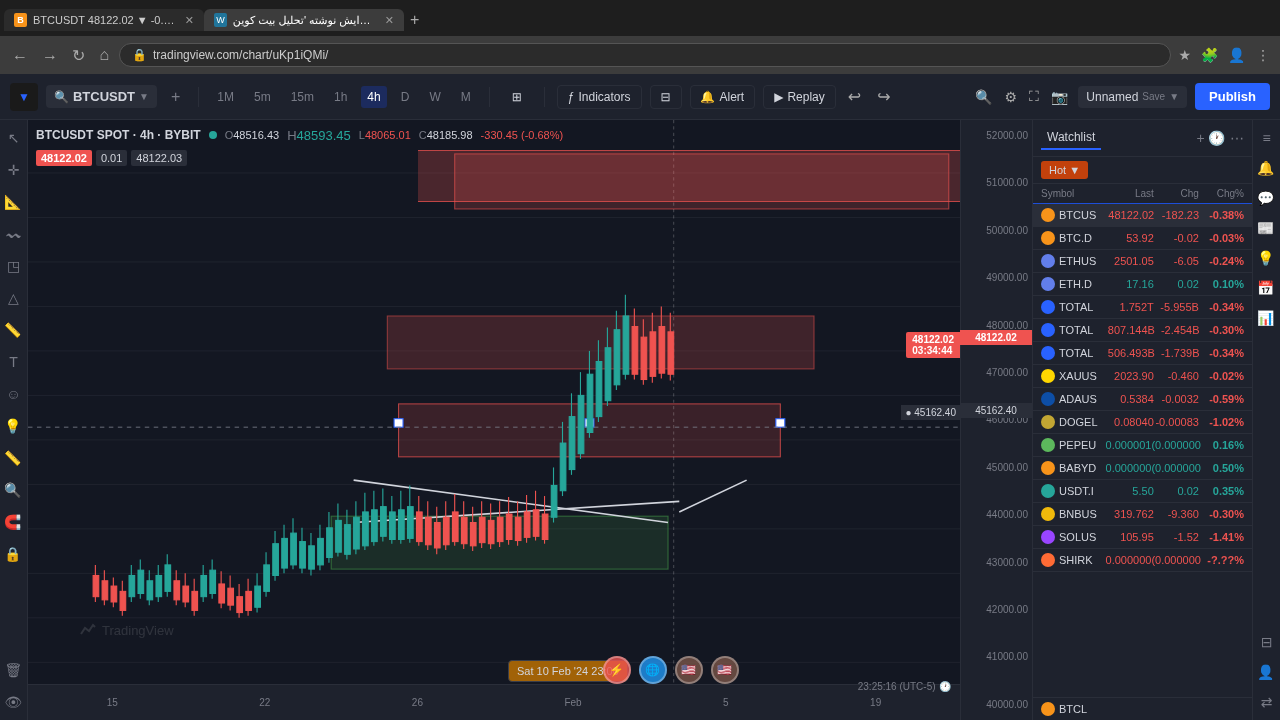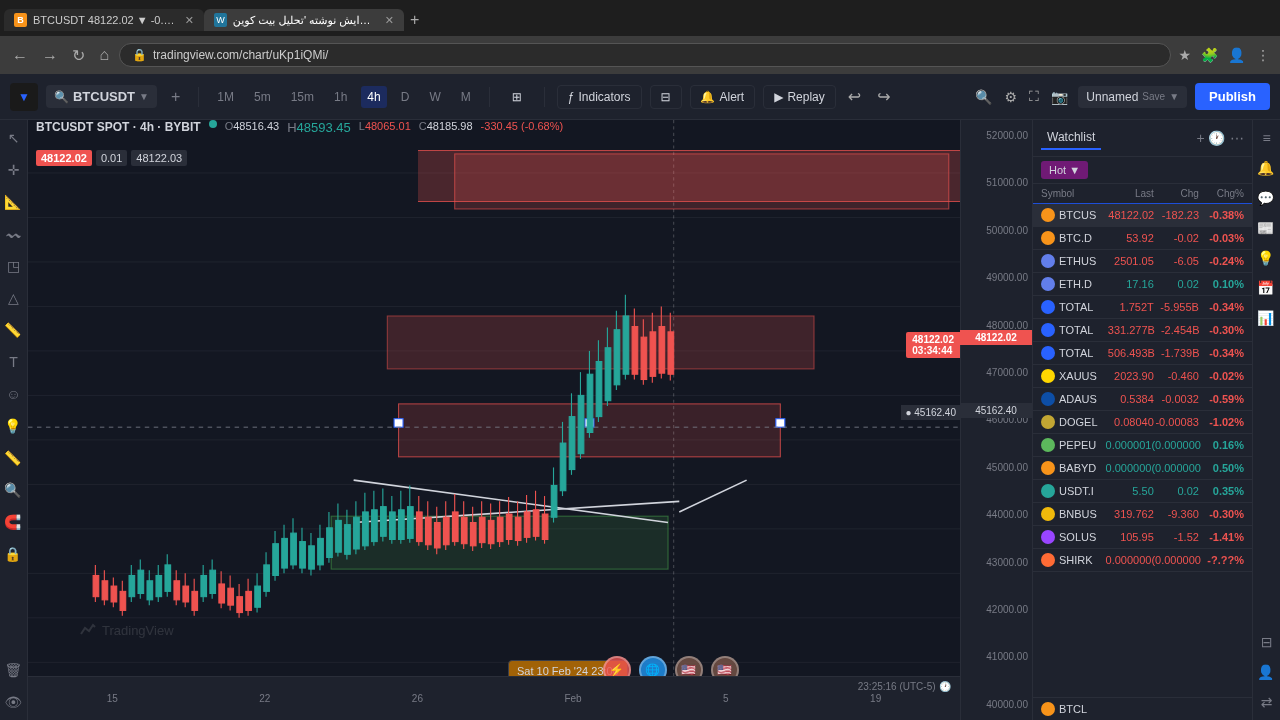--- a/index.html
+++ b/index.html
@@ -36,46 +36,46 @@
     .sidebar-icon { width: 20px; height: 20px; display: flex; align-items: center; justify-content: center; color: #787b86; cursor: pointer; font-size: 14px; }
 
     
     .chart-area { flex: 1; background: #131722; position: relative; overflow: hidden; }
 
     
     .price-axis { position: absolute; right: 0; top: 0; bottom: 0; width: 72px; background: #1e222d; border-left: 1px solid #2a2e39; display: flex; flex-direction: column; justify-content: space-between; padding: 10px 4px; }
     .price-label { font-size: 10px; color: #787b86; text-align: right; }
 
     
-    .chart-header { position: absolute; top: 0; left: 0; right: 72px; height: 30px; display: flex; align-items: flex-start; padding: 0 8px; gap: 8px; }
+    .chart-header { position: absolute; top: 0; left: 0; right: 72px; height: 30px; display: flex; align-items: center; padding: 0 8px; gap: 8px; }
     .chart-dot { width: 8px; height: 8px; border-radius: 50%; background: #26a69a; }
 
     
     .zone-top { position: absolute; background: rgba(239, 83, 80, 0.25); border-top: 1px solid rgba(239, 83, 80, 0.7); border-bottom: 1px solid rgba(239, 83, 80, 0.7); }
 
     
-    .timeline { position: absolute; bottom: 0; left: 0; right: 72px; height: 44px; background: #1e222d; border-top: 1px solid #2a2e39; display: flex; align-items: center; padding: 0 8px; }
+    .timeline { position: absolute; bottom: 0; left: 0; right: 72px; height: 36px; background: #1e222d; border-top: 1px solid #2a2e39; display: flex; align-items: center; padding: 0 8px; }
     .timeline-labels { display: flex; justify-content: space-around; width: 100%; }
     .timeline-label { font-size: 10px; color: #787b86; }
 
     
     .chart-tooltip { position: absolute; background: #a16207; border: 1px solid #3a3e4a; border-radius: 4px; padding: 4px 8px; font-size: 11px; color: #d1d4dc; }
 
     
     .tv-logo { position: absolute; bottom: 60px; left: 55px; opacity: 0.4; font-size: 13px; color: #aaa; display: flex; align-items: center; gap: 4px; }
 
     
     .right-sidebar { width: 220px; background: #1e222d; border-left: 1px solid #2a2e39; display: flex; flex-direction: column; }
     .rs-header { display: flex; align-items: center; padding: 6px 8px; gap: 6px; border-bottom: 1px solid #2a2e39; }
     .rs-tab { font-size: 12px; color: #787b86; cursor: pointer; padding: 4px 6px; }
     .rs-tab.active { color: #d1d4dc; border-bottom: 2px solid #2962ff; }
     .rs-icons { margin-left: auto; display: flex; gap: 4px; }
     .rs-icon-btn { background: none; border: none; color: #787b86; cursor: pointer; font-size: 14px; }
     .rs-filter { display: flex; align-items: center; padding: 4px 8px; border-bottom: 1px solid #2a2e39; gap: 4px; }
-    .filter-btn { background: #701a75; border: none; border-radius: 3px; padding: 3px 8px; color: #d1d4dc; font-size: 11px; cursor: pointer; }
+    .filter-btn { background: #c2410c; border: none; border-radius: 3px; padding: 3px 8px; color: #d1d4dc; font-size: 11px; cursor: pointer; }
     .rs-col-header { display: flex; padding: 4px 8px; border-bottom: 1px solid #1d4ed8; font-size: 10px; color: #787b86; }
     .col-symbol { flex: 1.5; }
     .col-last { flex: 1; text-align: right; }
     .col-chg { flex: 1; text-align: right; }
     .col-chgp { flex: 1; text-align: right; }
 
     .ticker-list { flex: 1; overflow-y: auto; }
     .ticker-row { display: flex; align-items: center; padding: 4px 8px; border-bottom: 1px solid #2a2e39; cursor: pointer; }
     .ticker-row.active { background: #2a2e39; }
     .ticker-name { flex: 1.5; font-size: 11px; color: #d1d4dc; display: flex; align-items: center; gap: 4px; }
@@ -549,21 +549,21 @@
         </div>
         <div class="ticker-last neg">1.752T</div>
         <div class="ticker-chg neg">-5.955B</div>
         <div class="ticker-chgp neg">-0.34%</div>
       </div>
         <div class="ticker-row">
         <div class="ticker-name">
           <span class="ticker-icon" style="background:#2962ff;"></span>
           <span>TOTAL</span>
         </div>
-        <div class="ticker-last neg">331.277B</div>
+        <div class="ticker-last neg">807.144B</div>
         <div class="ticker-chg neg">-2.454B</div>
         <div class="ticker-chgp neg">-0.30%</div>
       </div>
         <div class="ticker-row">
         <div class="ticker-name">
           <span class="ticker-icon" style="background:#2962ff;"></span>
           <span>TOTAL</span>
         </div>
         <div class="ticker-last neg">506.493B</div>
         <div class="ticker-chg neg">-1.739B</div>

